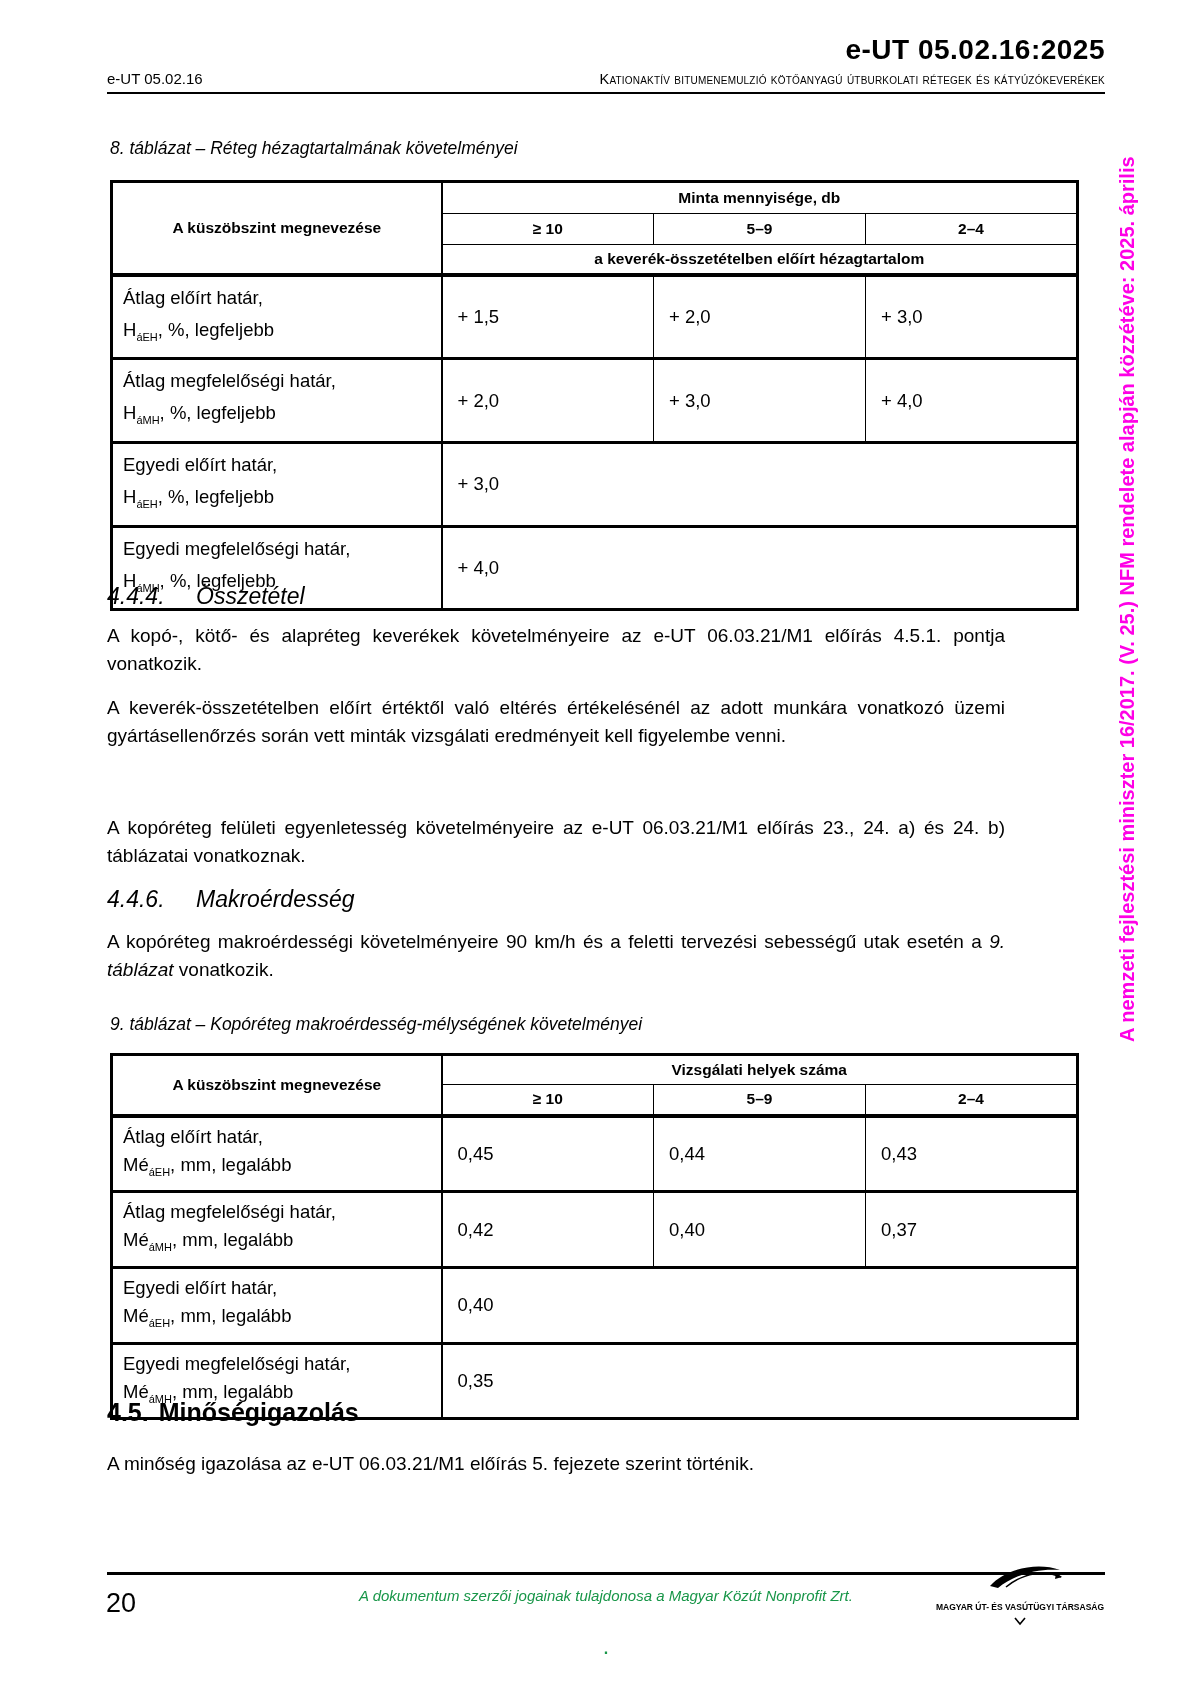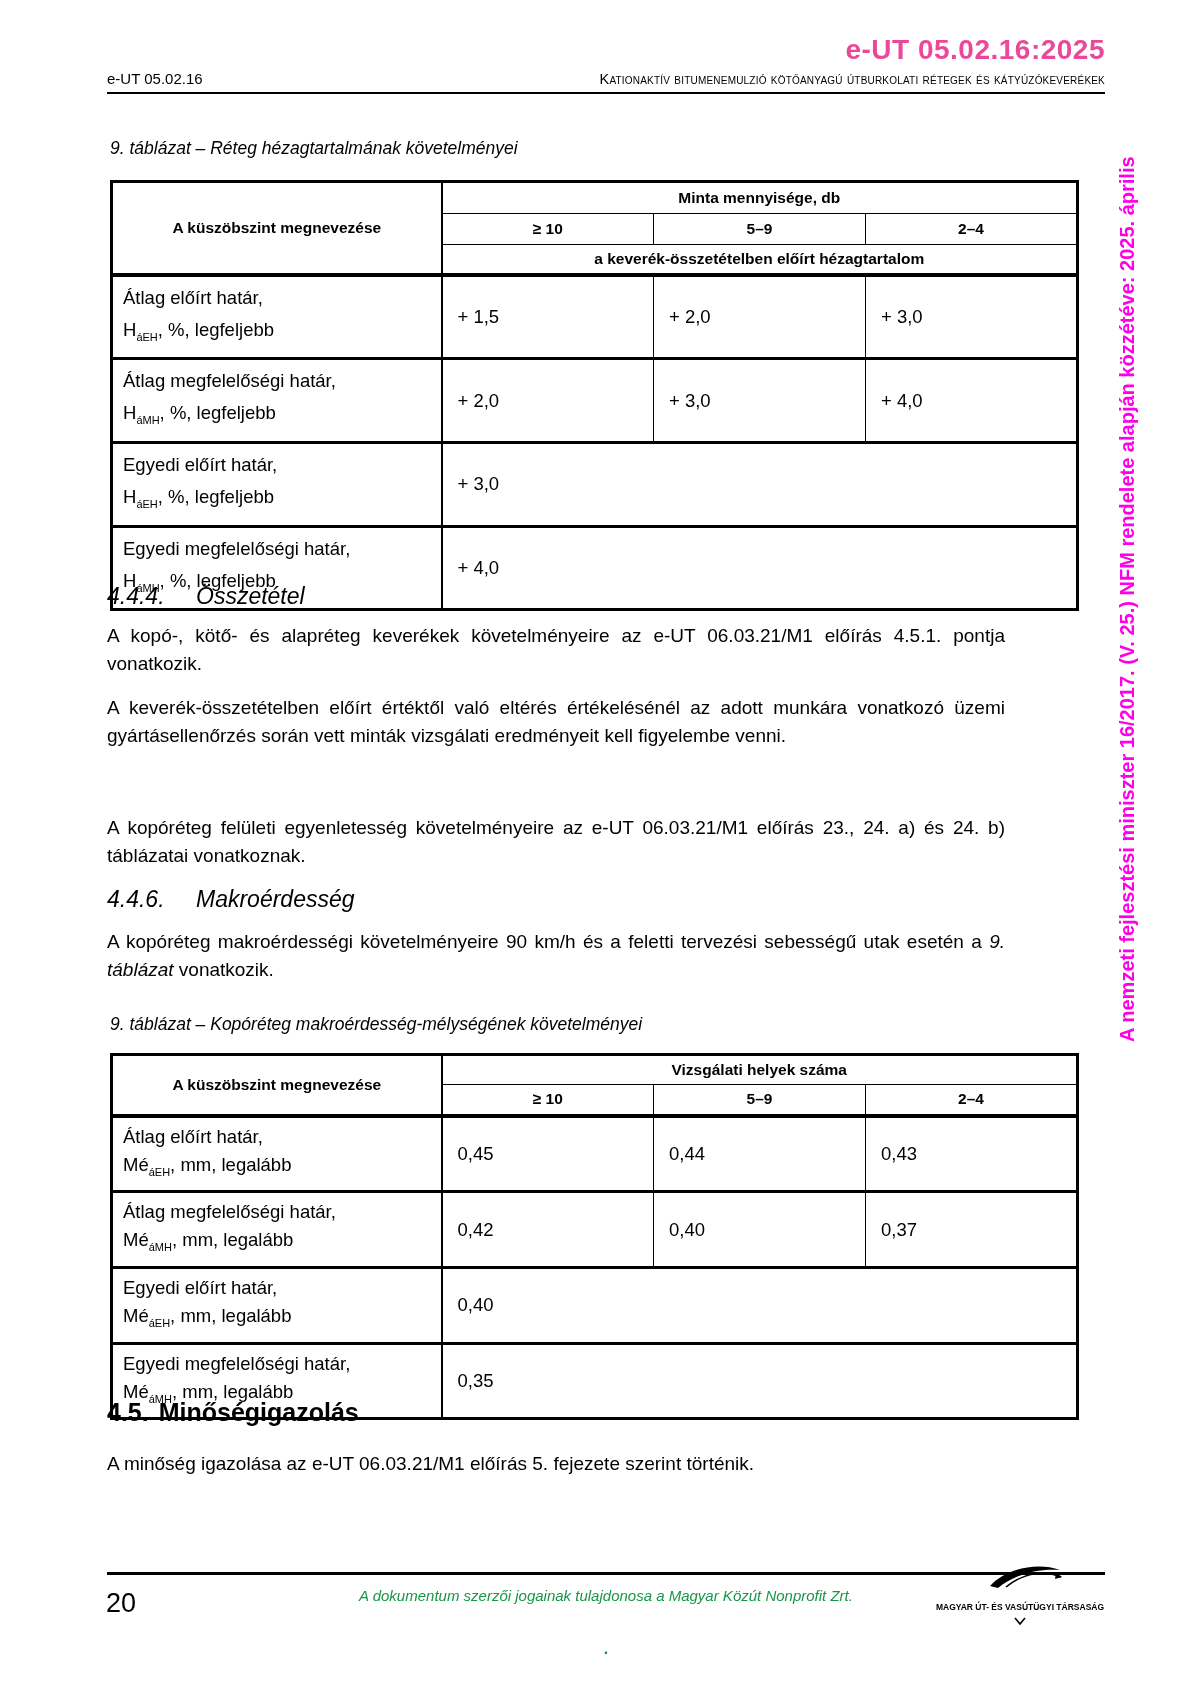--- a/index.html
+++ b/index.html
@@ -68,27 +68,27 @@
   .footer-dot  { position:absolute; top:1640px; left:107px; width:998px; text-align:center;
                  font-size:16px; font-weight:bold; }
   .logo { position:absolute; top:1564px; left:928px; width:184px; text-align:center; }
   .logo-text { font-size:8.5px; font-weight:bold; letter-spacing:0; white-space:nowrap; }
 </style>
 </head>
 <body>
 
 <div class="page">
 
-  <div class="doc-code-green" style="color:#ec4899">e-UT 05.02.16:2025</div>
+  <div class="doc-code-green" style="color:#000000">e-UT 05.02.16:2025</div>
   <div class="header-row">
     <span class="doc-code-small">e-UT 05.02.16</span>
     <span class="doc-title-caps">Kationaktív bitumenemulzió kötőanyagú útburkolati rétegek és kátyúzókeverékek</span>
   </div>
 
-  <div class="tbl-caption" style="top:138px">9. táblázat – Réteg hézagtartalmának követelményei</div>
+  <div class="tbl-caption" style="top:138px">8. táblázat – Réteg hézagtartalmának követelményei</div>
 
   <table class="spec t8" style="top:180px">
     <colgroup>
         <col style="width:330px">
         <col style="width:212px">
         <col style="width:212px">
         <col style="width:212px">
       </colgroup>
     <tbody>
         <tr class="hr1" style="height:32px">

